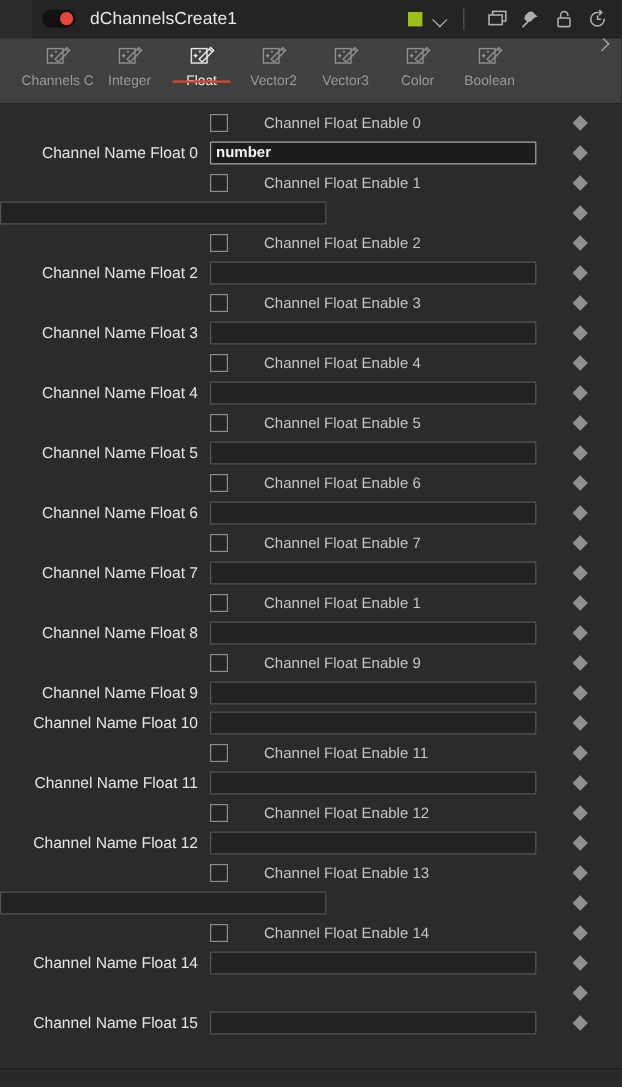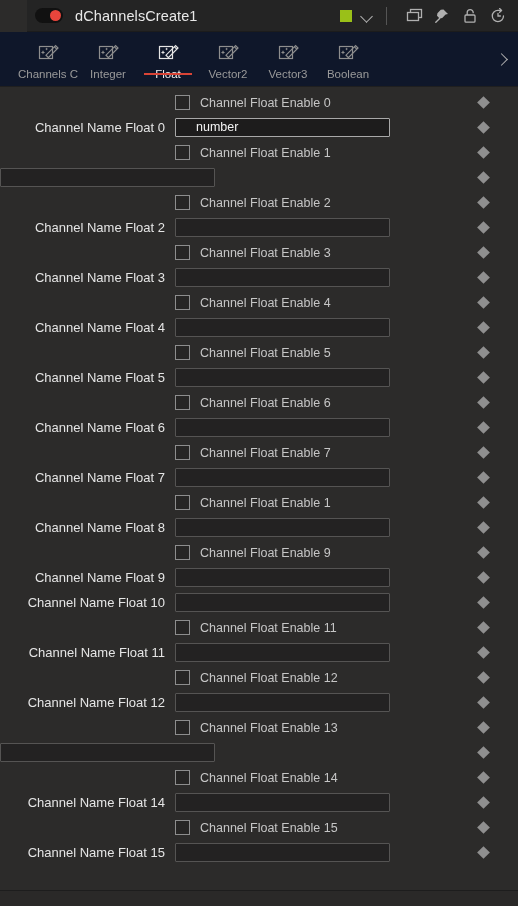--- a/index.html
+++ b/index.html
@@ -74,23 +74,23 @@
     width: 24px; height: 22px;
     margin-left: 4px;
     display: flex; align-items: center; justify-content: center;
     flex: 0 0 auto; cursor: pointer;
   }
   .tb-icon svg { display: block; }
 
   
   .tabbar {
     flex: 0 0 55px; height: 55px;
-    background: #0f172a;
+    background: #404040;
     border-bottom: 1px solid #1f1f1f;
-    display: flex; align-items: center;
+    display: flex; align-items: flex-start;
     position: relative;
     overflow: hidden;
   }
   .tabs {
     display: flex; align-items: stretch;
     flex: 1 1 auto;
     padding-left: 18px;
   }
   .tab {
     width: 60px;
@@ -143,45 +143,47 @@
     text-align: right;
     padding-right: 10px;
     color: #e5e5e5;
     font-size: 13px;
     white-space: nowrap;
   }
   .row .field {
     flex: 1 1 auto;
     display: flex; align-items: center;
     padding-right: 8px;
+    gap: 20px;
   }
   .checkbox {
     width: 15px; height: 15px; flex: 0 0 15px;
     background: #262524;
     border: 1.5px solid #8d8d8d;
     cursor: pointer;
   }
   .cb-label {
     margin-left: 10px;
     color: #c6c6c6;
     font-size: 12.5px;
     white-space: nowrap;
   }
   .text-input {
-    width: 215px; height: 19px;
+    width: 272px; height: 19px;
     background: #232222;
     border: 1px solid #555453;
     color: #f2f2f2;
     font-size: 12.5px;
     font-family: "Liberation Sans", sans-serif;
-    padding: 0 20px;
+    padding: 0 4px;
     line-height: 17px;
     display: flex; align-items: center;
     cursor: text;
     border-radius: 1px;
+    font-weight: bold;
   }
   .text-input.active {
     border-color: #a8a8a8;
     background: #1d1c1c;
   }
   .keyframe {
     position: absolute;
     right: 30px;
     width: 9px; height: 9px;
     background: #8f8f8f;
@@ -299,20 +301,31 @@
           <div class="underline"></div>
         </div>
         <div class="tab">
           <div class="ticon"><svg width="26" height="22" viewBox="0 0 26 22">
               <rect x="4.5" y="3.5" width="13" height="12" fill="none" stroke="#8e8e8e" stroke-width="1.2"></rect>
               <path d="M8 7.2 l.7 1.5 1.5.7 -1.5.7 -.7 1.5 -.7 -1.5 -1.5 -.7 1.5 -.7 z" fill="#8e8e8e"></path>
               <path d="M11.6 4.6 l.45 1 1 .45 -1 .45 -.45 1 -.45 -1 -1 -.45 1 -.45 z" fill="#8e8e8e"></path>
               <path d="M20.6 2.6 l2.4 2.4 -9.6 9.6 -2.4 -2.4 z" fill="none" stroke="#8e8e8e" stroke-width="1.2"></path>
               <path d="M19.4 3.8 l2.4 2.4" stroke="#8e8e8e" stroke-width="1.2"></path>
             </svg></div>
+          <div class="tlabel">Color</div>
+          <div class="underline"></div>
+        </div>
+        <div class="tab">
+          <div class="ticon"><svg width="26" height="22" viewBox="0 0 26 22">
+              <rect x="4.5" y="3.5" width="13" height="12" fill="none" stroke="#8e8e8e" stroke-width="1.2"></rect>
+              <path d="M8 7.2 l.7 1.5 1.5.7 -1.5.7 -.7 1.5 -.7 -1.5 -1.5 -.7 1.5 -.7 z" fill="#8e8e8e"></path>
+              <path d="M11.6 4.6 l.45 1 1 .45 -1 .45 -.45 1 -.45 -1 -1 -.45 1 -.45 z" fill="#8e8e8e"></path>
+              <path d="M20.6 2.6 l2.4 2.4 -9.6 9.6 -2.4 -2.4 z" fill="none" stroke="#8e8e8e" stroke-width="1.2"></path>
+              <path d="M19.4 3.8 l2.4 2.4" stroke="#8e8e8e" stroke-width="1.2"></path>
+            </svg></div>
           <div class="tlabel">Boolean</div>
           <div class="underline"></div>
         </div>
       </div>
     <div class="tab-scroll-right"></div>
   </div>
 
   <div class="props" id="props-container">
       <div class="row">
         <div class="label"></div>
@@ -524,24 +537,20 @@
       </div>
       <div class="row">
         <div class="label">Channel Name Float 14</div>
         <div class="field">
           <div class="text-input"></div>
         </div>
         <div class="keyframe"></div>
       </div>
       <div class="row">
         <div class="label"></div>
-        <div class="field">
-          <div class="checkbox"></div>
-          <div class="cb-label">Channel Float Enable 15</div>
-        </div>
         <div class="keyframe"></div>
       </div>
       <div class="row">
         <div class="label">Channel Name Float 15</div>
         <div class="field">
           <div class="text-input"></div>
         </div>
         <div class="keyframe"></div>
       </div>
     </div>

